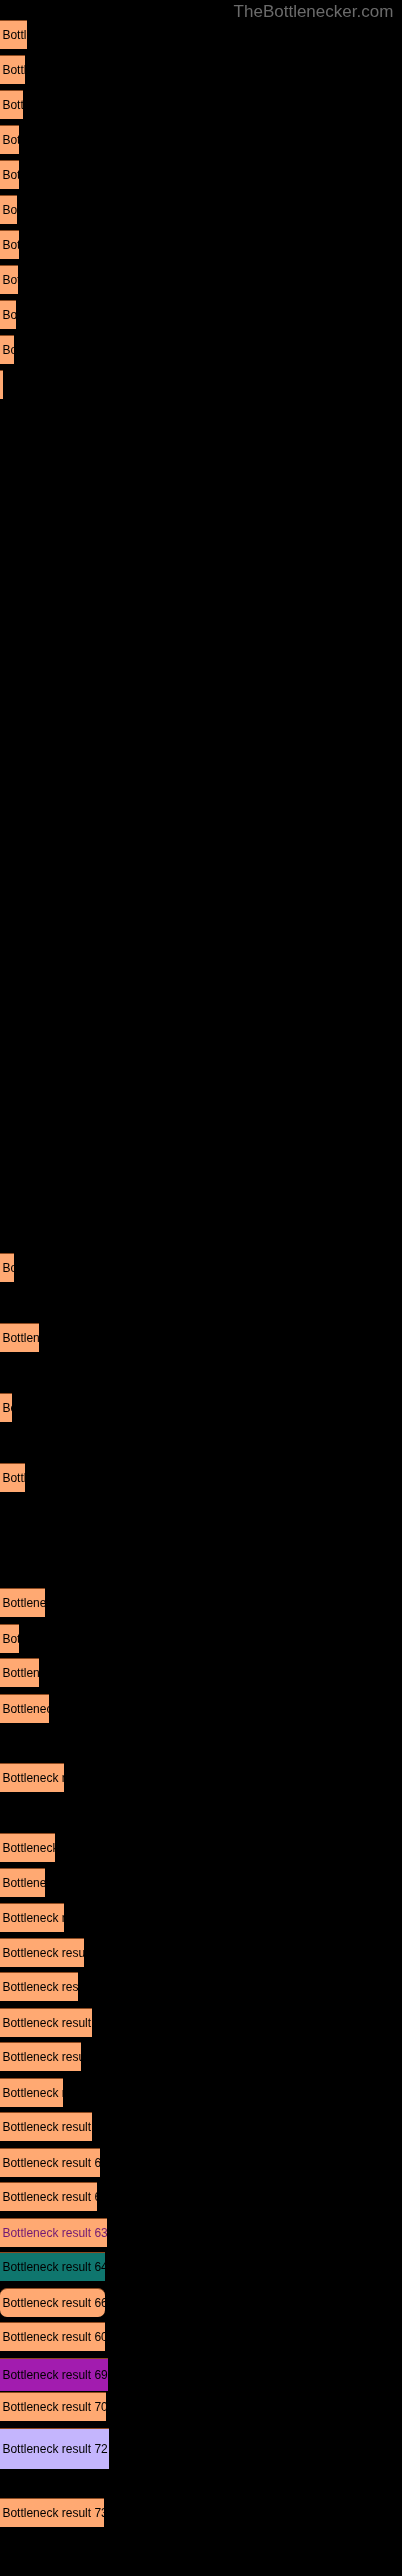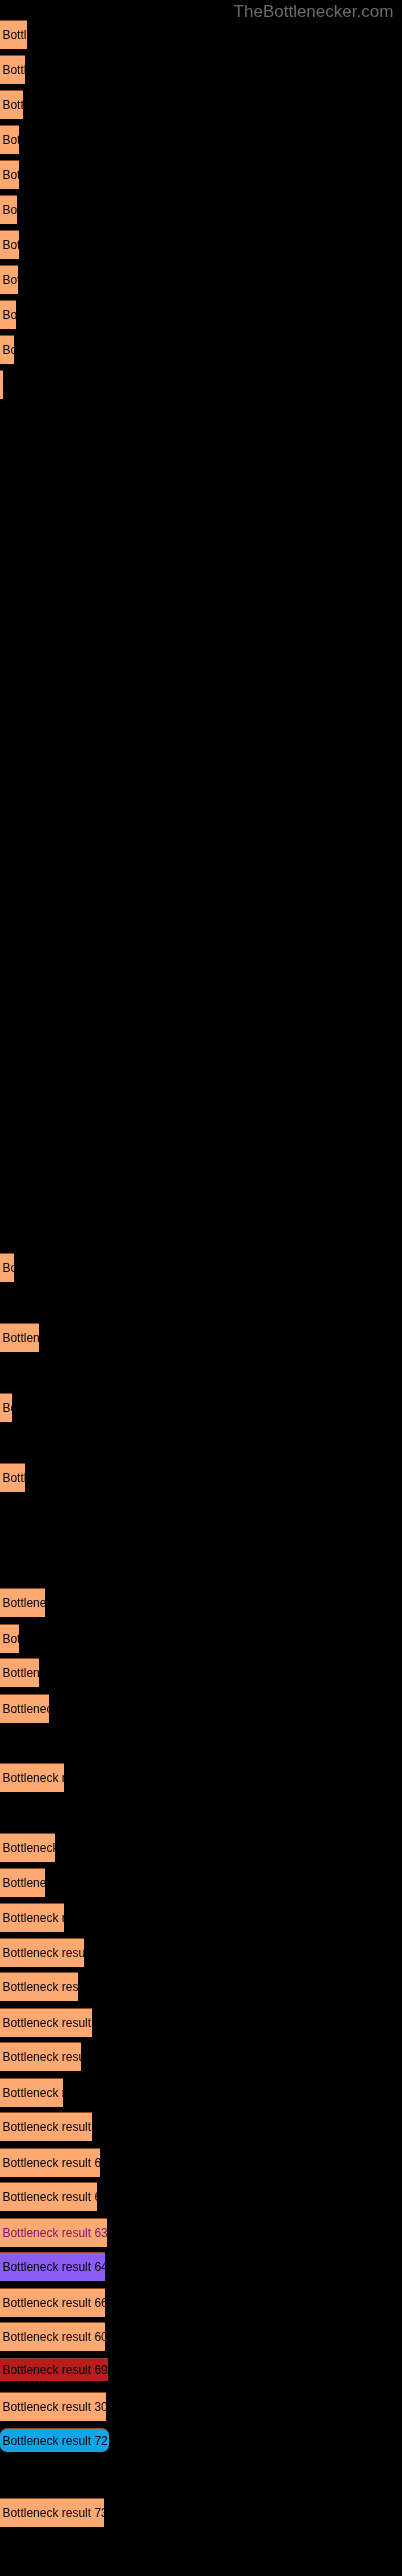--- a/index.html
+++ b/index.html
@@ -225,46 +225,46 @@
       <div class="bar" style="width: 97px; height: 29px; background: rgb(255, 169, 114); border-top-color: rgb(140, 74, 32);">
         <span class="bar-label" style="color: rgb(0, 0, 0);">Bottleneck result 61</span>
       </div>
     </div>
     <div class="bar-row" style="top: 2218px; height: 29px;">
       <div class="bar" style="width: 107px; height: 29px; background: rgb(255, 169, 114); border-top-color: rgb(140, 74, 32);">
         <span class="bar-label" style="color: #701a75;">Bottleneck result 63</span>
       </div>
     </div>
     <div class="bar-row" style="top: 2252px; height: 29px;">
-      <div class="bar" style="width: 105px; height: 29px; background: #8b5cf6; border-top-color: rgb(140, 74, 32);">
+      <div class="bar" style="width: 105px; height: 29px; background: #0f766e; border-top-color: rgb(140, 74, 32);">
         <span class="bar-label" style="color: rgb(0, 0, 0);">Bottleneck result 64</span>
       </div>
     </div>
     <div class="bar-row" style="top: 2288px; height: 29px;">
-      <div class="bar" style="width: 105px; height: 29px; background: rgb(255, 169, 114); border-top-color: rgb(140, 74, 32);">
+      <div class="bar" style="width: 105px; height: 29px; background: rgb(255, 169, 114); border-top-color: rgb(140, 74, 32); border-radius: 7px;">
         <span class="bar-label" style="color: rgb(0, 0, 0);">Bottleneck result 66</span>
       </div>
     </div>
     <div class="bar-row" style="top: 2322px; height: 29px;">
       <div class="bar" style="width: 105px; height: 29px; background: rgb(255, 169, 114); border-top-color: rgb(140, 74, 32);">
         <span class="bar-label" style="color: rgb(0, 0, 0);">Bottleneck result 60</span>
       </div>
     </div>
     <div class="bar-row" style="top: 2358px; height: 29px;">
-      <div class="bar" style="width: 108px; height: 23px; background: #b91c1c; border-top-color: rgb(140, 74, 32);">
+      <div class="bar" style="width: 108px; height: 33px; background: #a21caf; border-top-color: rgb(140, 74, 32);">
         <span class="bar-label" style="color: rgb(0, 0, 0);">Bottleneck result 69</span>
       </div>
     </div>
     <div class="bar-row" style="top: 2392px; height: 29px;">
       <div class="bar" style="width: 106px; height: 29px; background: rgb(255, 169, 114); border-top-color: rgb(140, 74, 32);">
-        <span class="bar-label" style="color: rgb(0, 0, 0);">Bottleneck result 30</span>
+        <span class="bar-label" style="color: rgb(0, 0, 0);">Bottleneck result 70</span>
       </div>
     </div>
     <div class="bar-row" style="top: 2428px; height: 29px;">
-      <div class="bar" style="width: 109px; height: 24px; background: #0ea5e9; border-top-color: rgb(140, 74, 32); border-radius: 7px;">
+      <div class="bar" style="width: 109px; height: 41px; background: #c4b5fd; border-top-color: rgb(140, 74, 32);">
         <span class="bar-label" style="color: rgb(0, 0, 0);">Bottleneck result 72</span>
       </div>
     </div>
     <div class="bar-row" style="top: 2498px; height: 29px;">
       <div class="bar" style="width: 104px; height: 29px; background: rgb(255, 169, 114); border-top-color: rgb(140, 74, 32);">
         <span class="bar-label" style="color: rgb(0, 0, 0);">Bottleneck result 73</span>
       </div>
     </div>
   </div>
 

